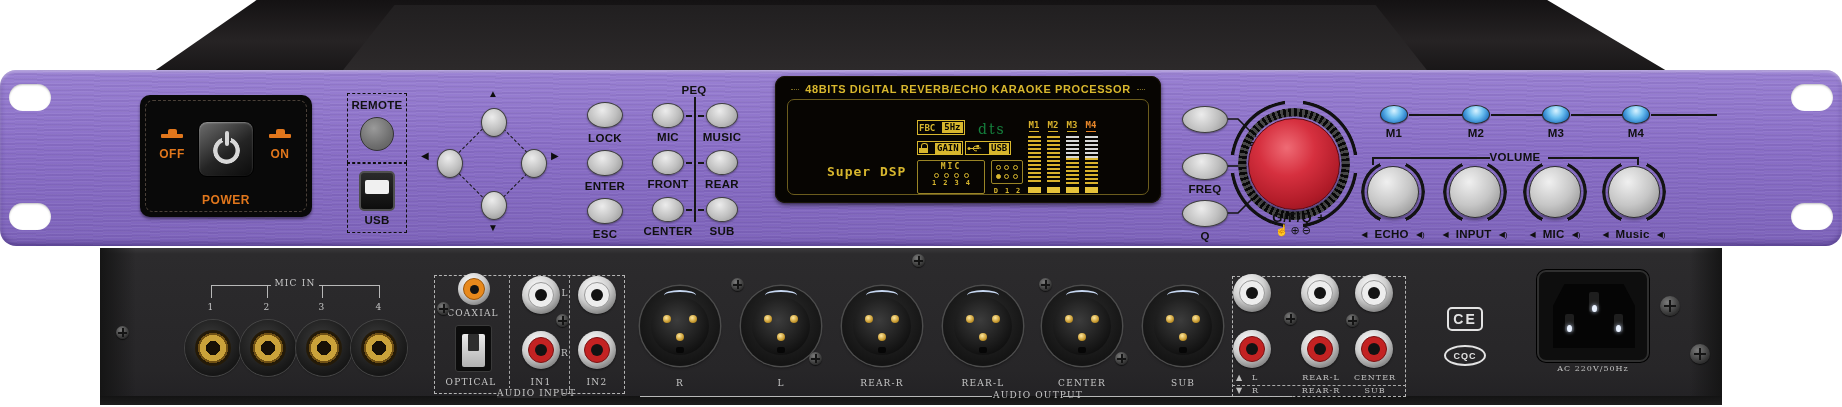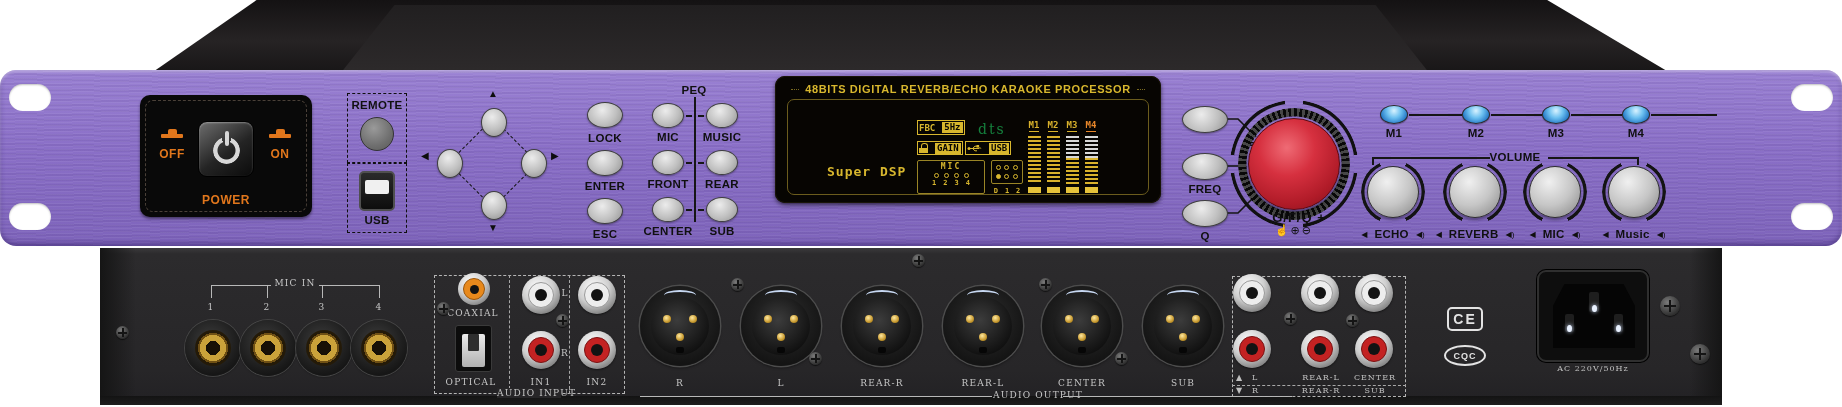--- a/index.html
+++ b/index.html
@@ -391,21 +391,21 @@
     <div class="abs vknob" style="left:1367px;top:96px"></div>
     <div class="abs vollbl" style="left:1345px;top:158px;width:96px">
       <span class="vicons">◀</span>
       <span class="blbl">ECHO</span>
       <span class="vicons">◀)</span>
     </div>
     <div class="abs varc" style="left:1443px;top:90px"></div>
     <div class="abs vknob" style="left:1449px;top:96px"></div>
     <div class="abs vollbl" style="left:1427px;top:158px;width:96px">
       <span class="vicons">◀</span>
-      <span class="blbl">REVERB</span>
+      <span class="blbl">INPUT</span>
       <span class="vicons">◀)</span>
     </div>
     <div class="abs varc" style="left:1523px;top:90px"></div>
     <div class="abs vknob" style="left:1529px;top:96px"></div>
     <div class="abs vollbl" style="left:1507px;top:158px;width:96px">
       <span class="vicons">◀</span>
       <span class="blbl">MIC</span>
       <span class="vicons">◀)</span>
     </div>
     <div class="abs varc" style="left:1602px;top:90px"></div>

